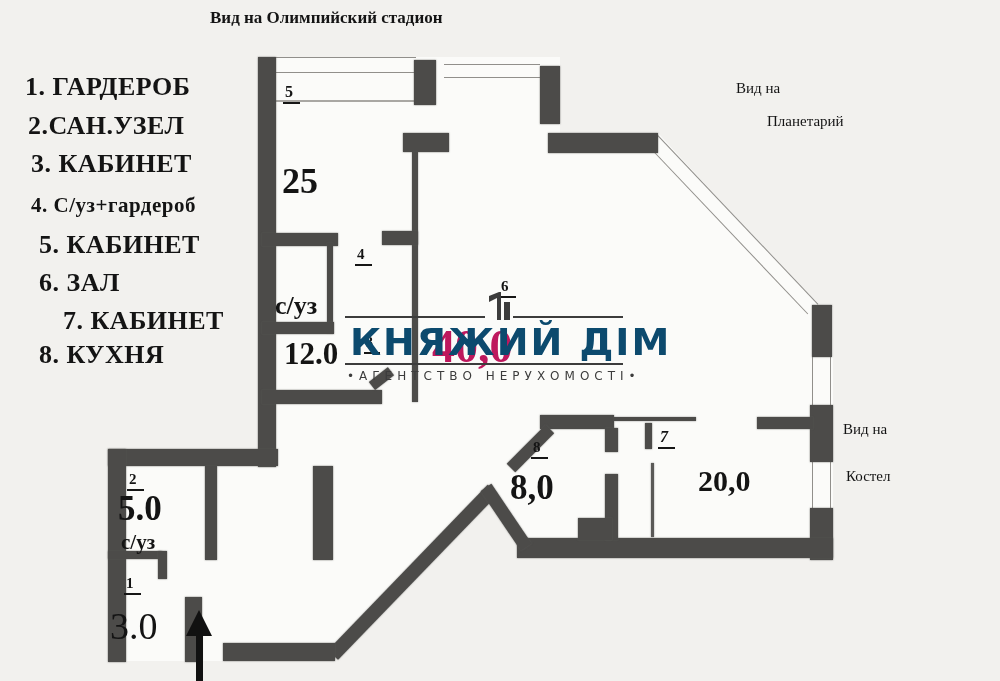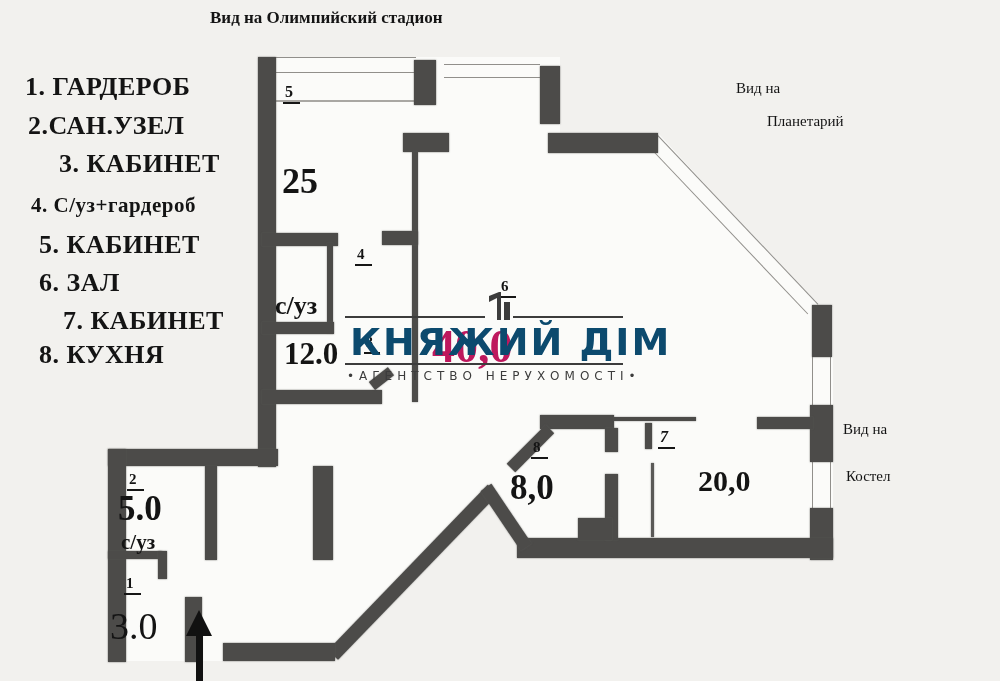--- a/index.html
+++ b/index.html
@@ -53,21 +53,21 @@
 
   <div class="lbl" style="left:210px; top:8px; font-size:17px;">Вид на Олимпийский стадион</div>
   <div class="view-label" style="left:736px; top:80px;">Вид на</div>
   <div class="view-label" style="left:743px; top:113px;margin-left:24px;">Планетарий</div>
   <div class="view-label" style="left:843px; top:421px;">Вид на</div>
   <div class="view-label" style="left:846px; top:468px;">Костел</div>
 
   <div>
     <div class="legend-item" style="left:25px; top:72px;"><span>1.</span> <span>ГАРДЕРОБ</span></div>
     <div class="legend-item" style="left:28px; top:111px;"><span>2.</span><span>САН.УЗЕЛ</span></div>
-    <div class="legend-item" style="left:31px; top:149px;margin-left:28px;"><span>3.</span> <span>КАБИНЕТ</span></div>
+    <div class="legend-item" style="left:31px; top:149px;"><span>3.</span> <span>КАБИНЕТ</span></div>
     <div class="legend-item" style="left:31px; top:193px; font-size:21px;"><span>4.</span> <span>С/уз+гардероб</span></div>
     <div class="legend-item" style="left:39px; top:230px;"><span>5.</span> <span>КАБИНЕТ</span></div>
     <div class="legend-item" style="left:39px; top:268px;"><span>6.</span> <span>ЗАЛ</span></div>
     <div class="legend-item" style="left:39px; top:306px;margin-left:24px;"><span>7.</span> <span>КАБИНЕТ</span></div>
     <div class="legend-item" style="left:39px; top:340px;"><span>8.</span> <span>КУХНЯ</span></div>
   </div>
 
   <div class="win" style="left:276px; top:57px;  width:140px; height:14px;"></div>
   <div class="thin" style="left:274px; top:100px; width:142px; height:2px;"></div>
   <div class="win" style="left:444px; top:64px;  width:96px;  height:12px;"></div>

